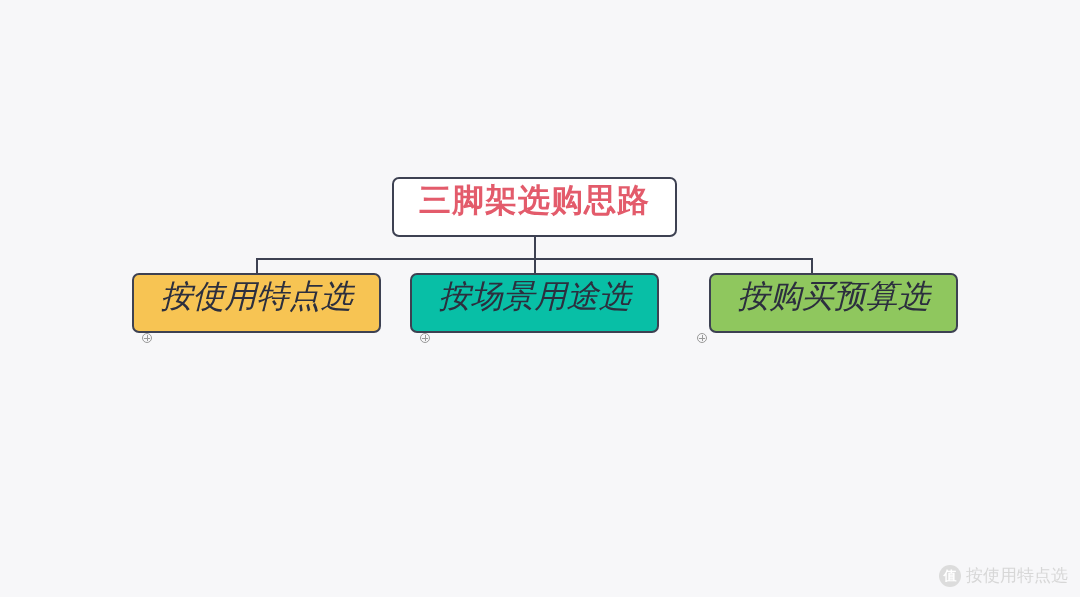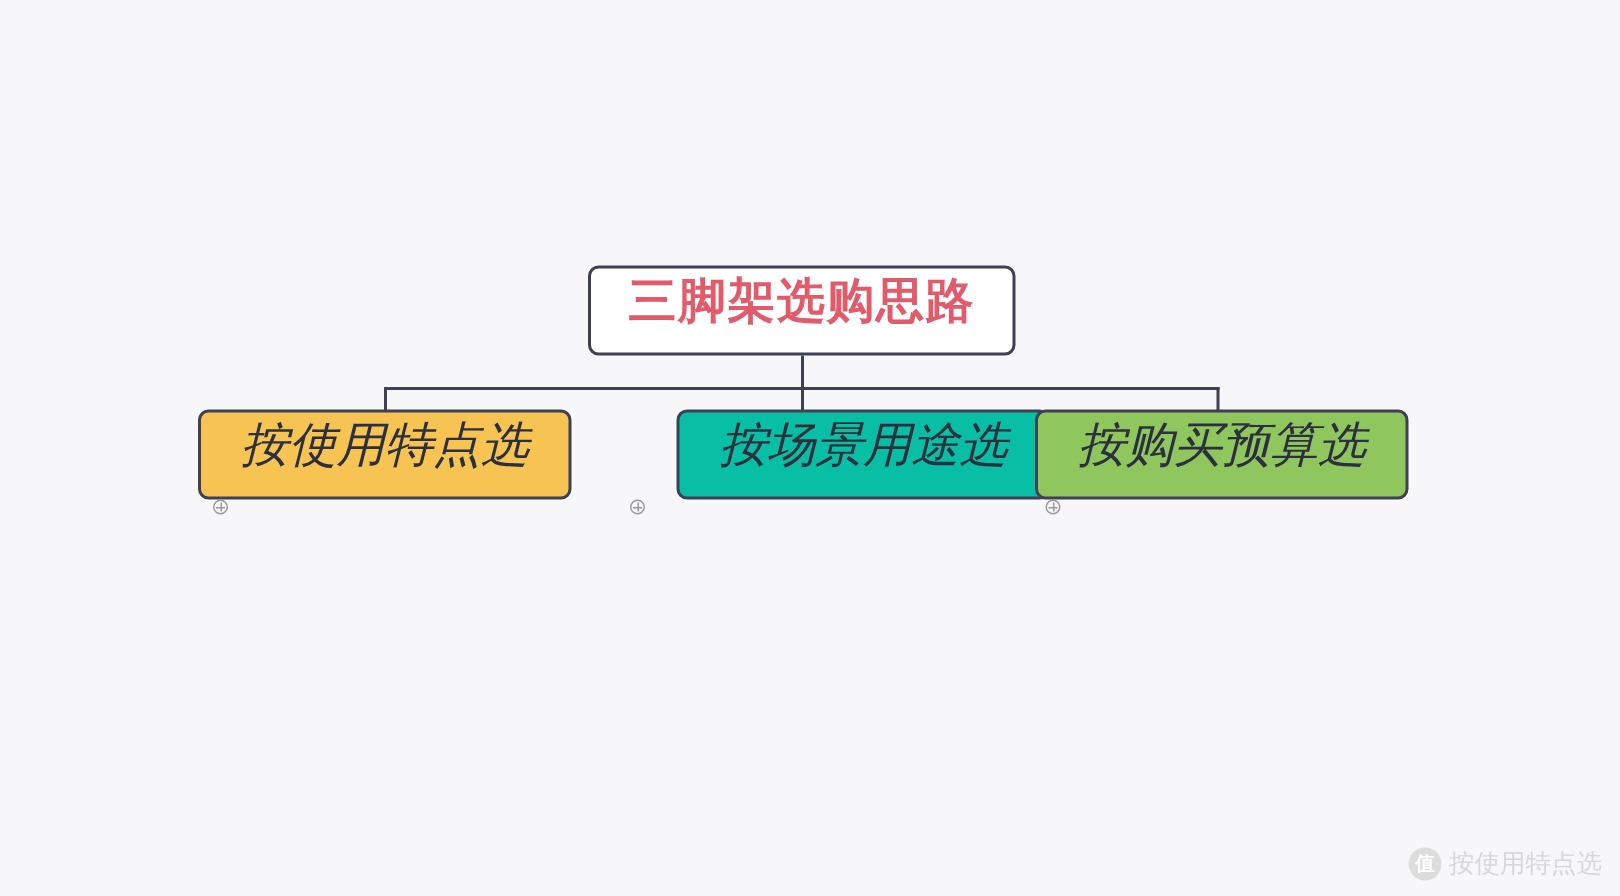--- a/index.html
+++ b/index.html
@@ -26,22 +26,22 @@
       font-weight: bold;
       font-size: 32px;
       letter-spacing: 1px;
     }
     .child {
       top: 273px; width: 249px; height: 60px;
       font-size: 32px;
       font-style: italic;
     }
     .c1 { left: 132px; background: #f7c453; }
-    .c2 { left: 410px; background: #08bfa6; margin-left: 41px; }
-    .c3 { left: 690px; background: #8fc75e; }
+    .c2 { left: 410px; background: #08bfa6; }
+    .c3 { left: 709px; background: #8fc75e; }
     .line { position: absolute; background: #3d4152; }
     .expand {
       position: absolute;
       width: 10px; height: 10px;
       border: 1px solid #9a9a9a; border-radius: 50%;
       box-sizing: border-box;
       cursor: pointer;
     }
     .expand::before, .expand::after {
       content: ""; position: absolute; background: #9a9a9a;

